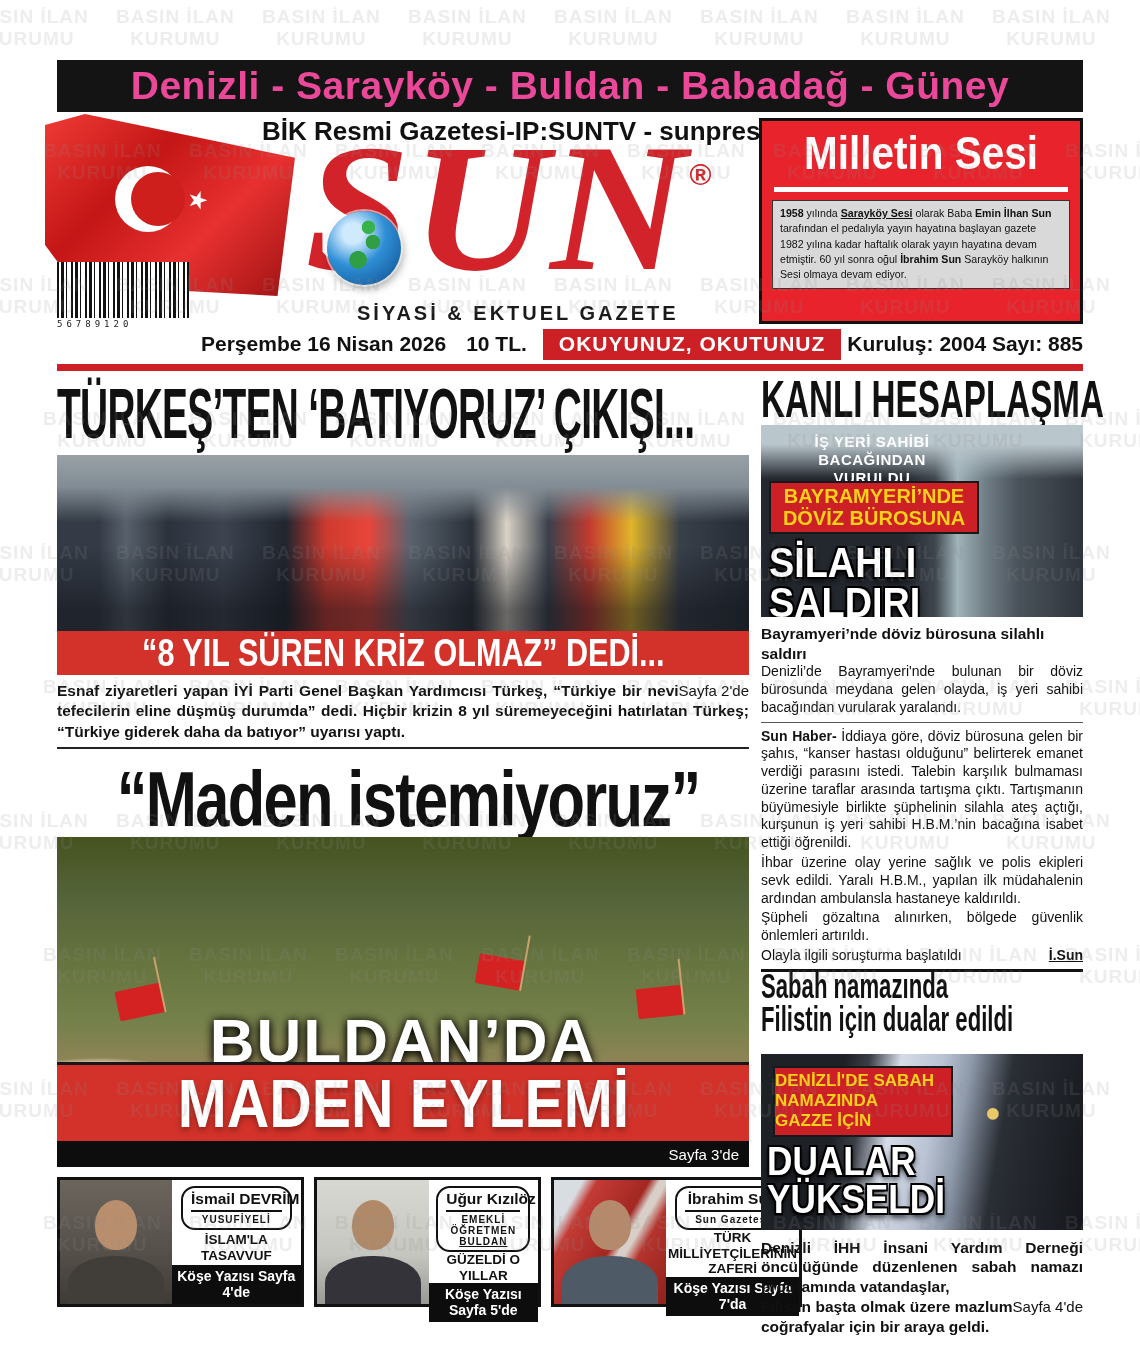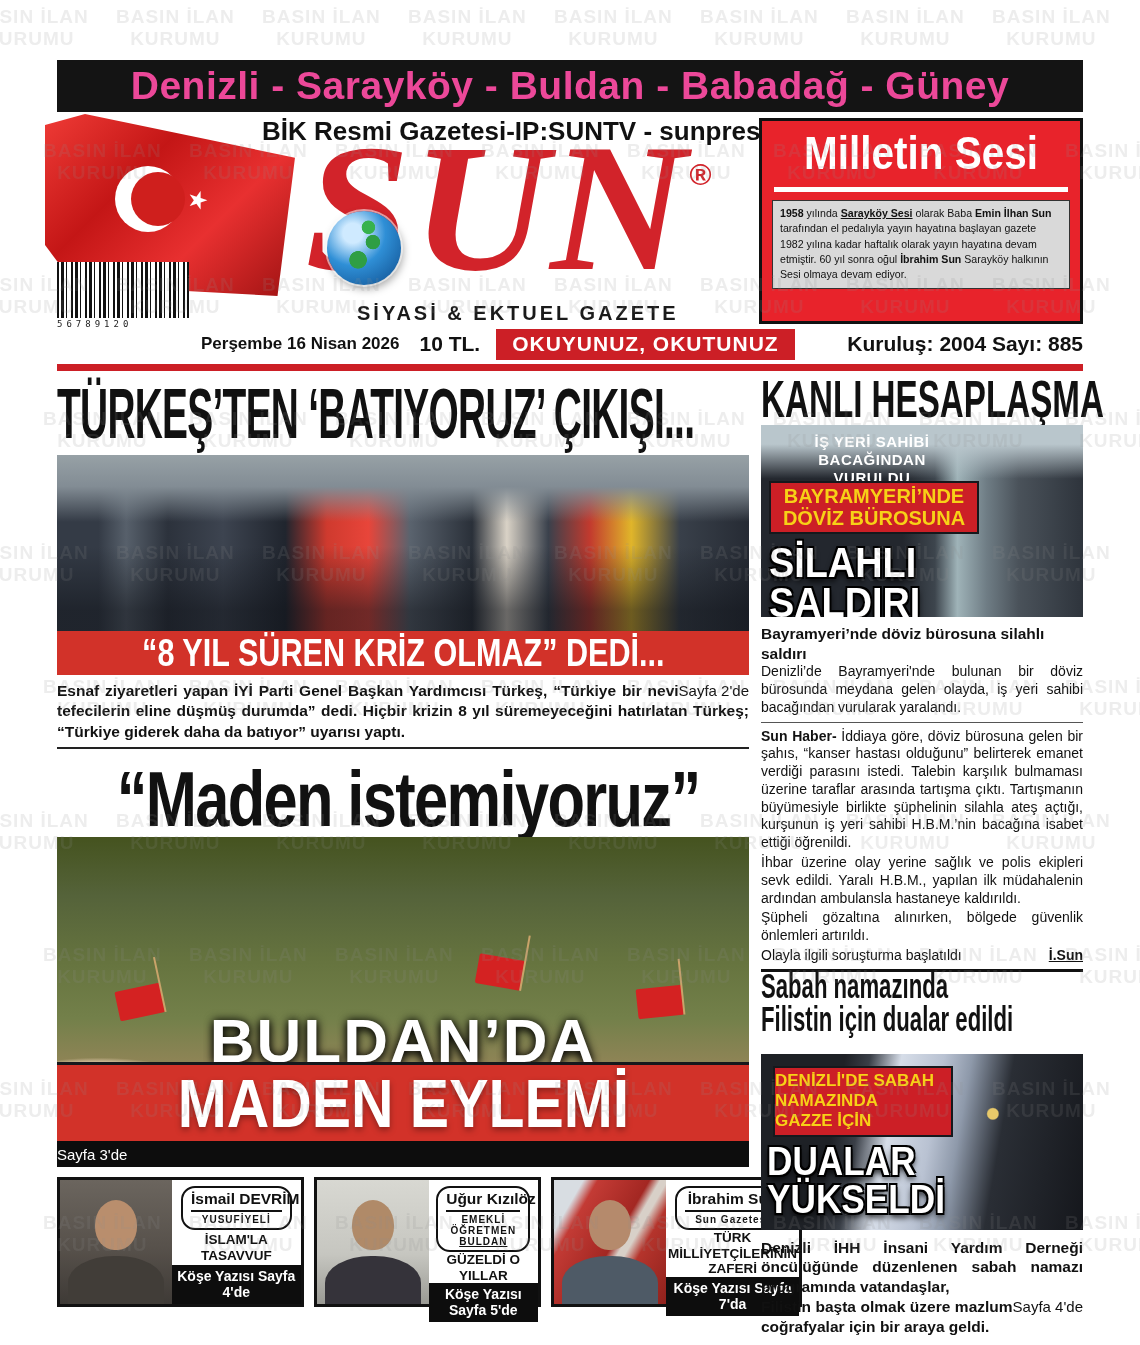--- a/index.html
+++ b/index.html
@@ -50,21 +50,21 @@
   .milletin-body { background:#d9d9d9; border:1px solid #333; margin:0 2px; padding:5px 7px; font-size:10.6px; line-height:1.45; color:#111; }
   .milletin-body .b { font-weight:bold;margin-top:36px; }
   .milletin-body .bu { font-weight:bold; text-decoration:underline; }
 
   .barcode { position:absolute; left:0; top:150px; width:132px; height:56px;
     background:repeating-linear-gradient(90deg,#111 0 2px,#fff 2px 4px,#111 4px 7px,#fff 7px 9px,#111 9px 10px,#fff 10px 14px); }
   .barcode-digits { position:absolute; left:0; top:207px; width:132px; font-family:"DejaVu Sans Mono",monospace; font-size:9px; letter-spacing:4px; color:#222; }
 
   
   .dateline { display:flex; align-items:center; height:34px; padding-left:144px; }
-  .dl-date { font-weight:bold; font-size:17px; white-space:nowrap; }
+  .dl-date { font-weight:bold; font-size:21px; white-space:nowrap; }
   .dl-price { font-weight:bold; font-size:21px; margin-left:20px; white-space:nowrap; }
   .dl-slogan { margin-left:16px; background:var(--accent_red,#cc1f26); color:#fff; font-weight:bold; font-size:21px;
                padding:3px 16px 4px; letter-spacing:1px; white-space:nowrap; }
   .dl-issue { margin-left:auto; font-weight:bold; font-size:21px; white-space:nowrap; }
   .red-rule { height:7px; background:var(--accent_red,#cc1f26); margin-top:3px; }
 
   
   .cols { display:flex; gap:12px; }
   .lcol { width:692px; }
   .rcol { width:322px; }
@@ -101,21 +101,21 @@
   .y-banner .cond-c { color:#171107; font-weight:800; font-size:23px; transform:scale(0.88,1.05); }
   .p2-title1 { position:absolute; left:0; right:0; top:168px; text-align:center; color:#fff; font-weight:800;
                font-size:62px; letter-spacing:2px;
                text-shadow:0 0 10px rgba(0,0,0,0.85), 0 3px 8px rgba(0,0,0,0.8); }
   .p2-band { position:absolute; left:0; right:0; bottom:26px; height:76px; background:var(--banner_red,#d23229);
              display:flex; align-items:center; justify-content:center;
              border-top:3px solid #16181c; }
   .p2-band .cond-c { color:#fff; font-weight:800; font-size:64px; transform:scale(0.92,1.08);
                      text-shadow:0 3px 6px rgba(0,0,0,0.35); }
   .p2-strip { position:absolute; left:0; right:0; bottom:0; height:26px; background:#0d0d0d;
-              display:flex; align-items:center; padding-right:10px; }
+              display:flex; align-items:center; justify-content:flex-end; padding-right:10px; }
   .p2-strip span { color:#fff; font-size:15px; }
   .mini-flag { position:absolute; width:46px; height:30px; background:#d42222; transform:rotate(-12deg); border-radius:2px; }
   .mini-flag::after { content:""; position:absolute; right:-1px; top:-26px; width:2px; height:56px; background:#caa36a; }
   .mf1 { left:60px; top:150px; }
   .mf2 { left:420px; top:120px; transform:rotate(10deg); }
   .mf3 { left:580px; top:150px; transform:rotate(-6deg); }
 
   .colu-row { display:flex; gap:10px; margin-top:10px; }
   .colu-box { flex:1; border:3px solid #111; height:130px; display:flex; background:#fff; box-sizing:border-box; }
   .portrait { width:112px; flex:0 0 112px; position:relative; overflow:hidden; }

